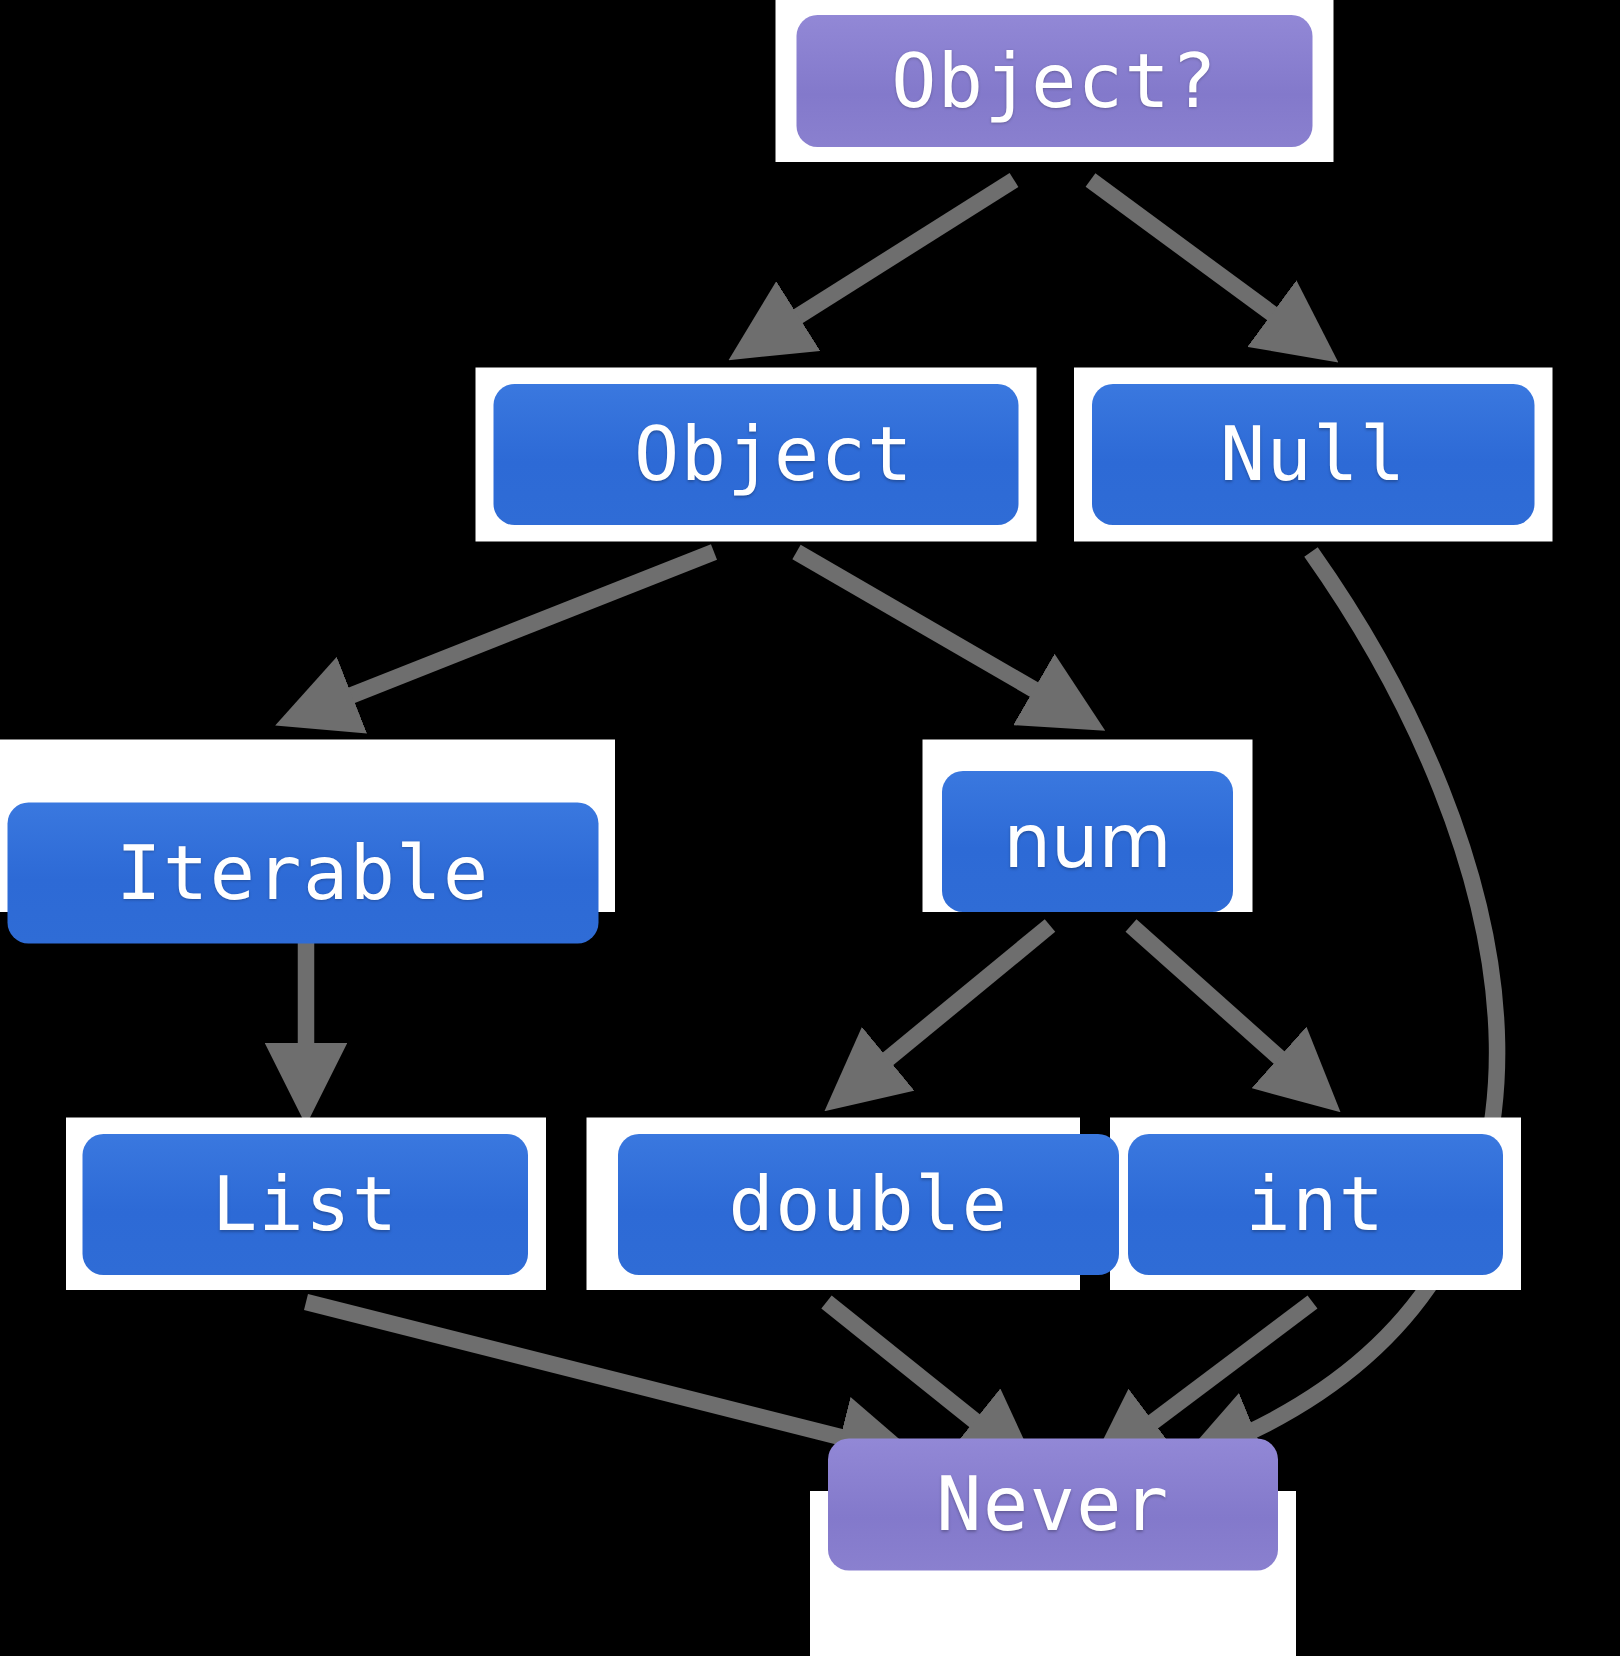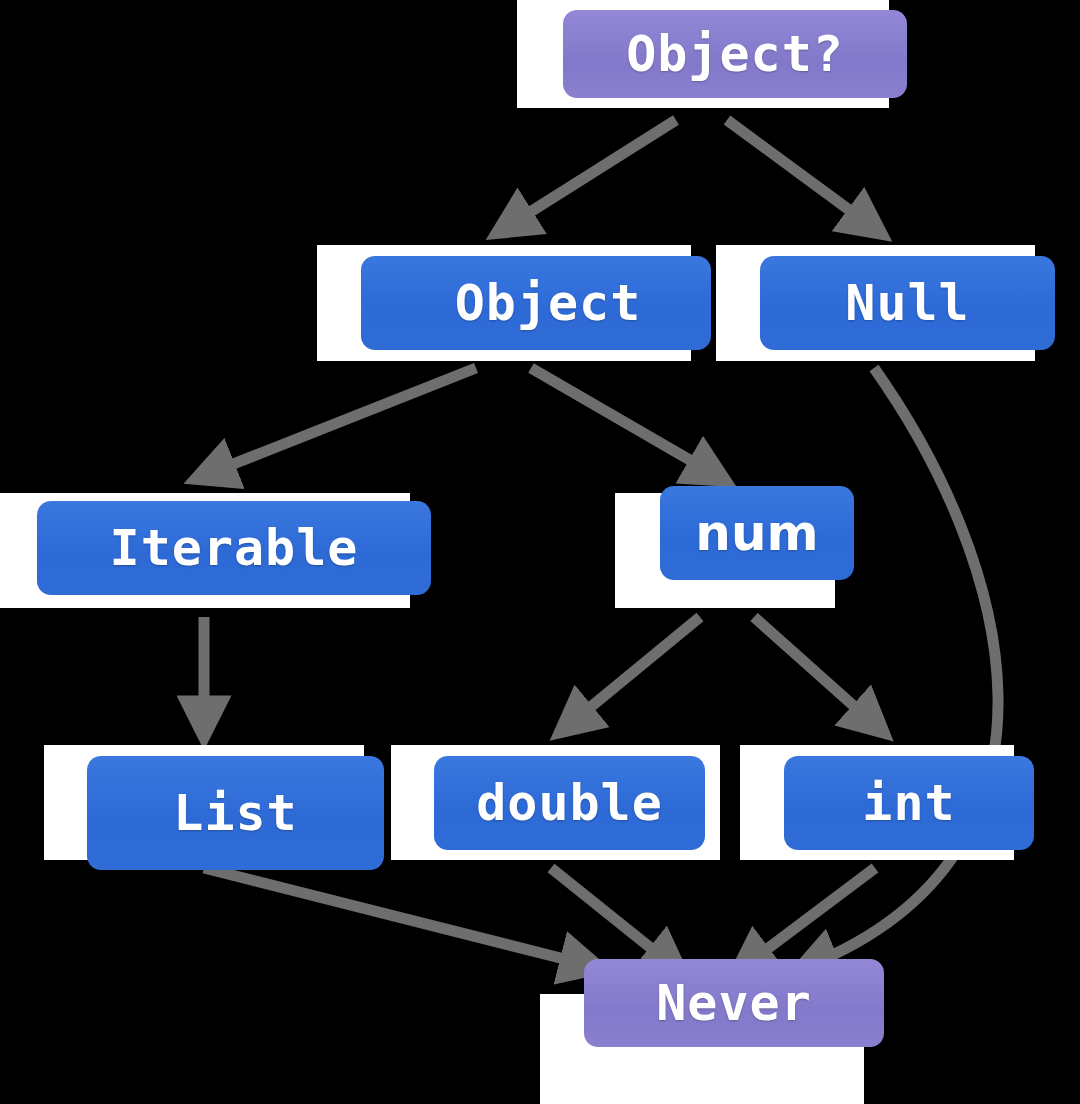--- a/index.html
+++ b/index.html
@@ -27,27 +27,26 @@
   .node {
     position: absolute;
     box-sizing: border-box;
     display: flex;
     align-items: center;
     justify-content: center;
     border-radius: 14px;
     color: #ffffff;
     font-family: "DejaVu Sans Mono", "Liberation Mono", monospace;
     font-size: 50px;
-    font-weight: 700;
+    font-weight: 400;
     letter-spacing: 1px;
     line-height: 1;
     white-space: nowrap;
     z-index: 3;
     text-shadow: 0 1px 2px rgba(0,0,0,0.25);
-    margin-left: 32px;
   }
   .node.blue {
     background: linear-gradient(180deg, #3a78df 0%, #2d6ad6 55%, #2f6cd6 100%);
   }
   .node.purple {
     background: linear-gradient(180deg, #9288d6 0%, #8379cb 60%, #8a80cf 100%);
   }
   .node.sans {
     font-family: "DejaVu Sans", "Liberation Sans", sans-serif;
     letter-spacing: 0px;
@@ -92,21 +91,21 @@
       <div class="halo" style="left: 615px; top: 493px; width: 220px; height: 115px;"></div>
       <div class="halo" style="left: 44px; top: 745px; width: 320px; height: 115px;"></div>
       <div class="halo" style="left: 391px; top: 745px; width: 329px; height: 115px;"></div>
       <div class="halo" style="left: 740px; top: 745px; width: 274px; height: 115px;"></div>
       <div class="halo" style="left: 540px; top: 994px; width: 324px; height: 110px;"></div>
     </div>
   <div id="nodes">
       <div class="node purple" style="left: 531px; top: 10px; width: 344px; height: 88px;">Object?</div>
       <div class="node blue" style="left: 329px; top: 256px; width: 350px; height: 94px; padding-left: 24px;">Object</div>
       <div class="node blue" style="left: 728px; top: 256px; width: 295px; height: 94px;">Null</div>
-      <div class="node blue" style="left: 5px; top: 501px; width: 394px; height: 94px;">Iterable</div>
-      <div class="node blue sans" style="left: 628px; top: 486px; width: 194px; height: 94px;">num</div>
-      <div class="node blue" style="left: 55px; top: 756px; width: 297px; height: 114px;">List</div>
-      <div class="node blue" style="left: 402px; top: 756px; width: 271px; height: 94px;">double</div>
+      <div class="node blue" style="left: 5px; top: 535px; width: 394px; height: 94px;">Iterable</div>
+      <div class="node blue sans" style="left: 628px; top: 514px; width: 194px; height: 94px;">num</div>
+      <div class="node blue" style="left: 55px; top: 756px; width: 297px; height: 94px;">List</div>
+      <div class="node blue" style="left: 412px; top: 756px; width: 334px; height: 94px;">double</div>
       <div class="node blue" style="left: 752px; top: 756px; width: 250px; height: 94px;">int</div>
       <div class="node purple" style="left: 552px; top: 959px; width: 300px; height: 88px;">Never</div>
     </div>
 
 </div>
 
 </body></html>

